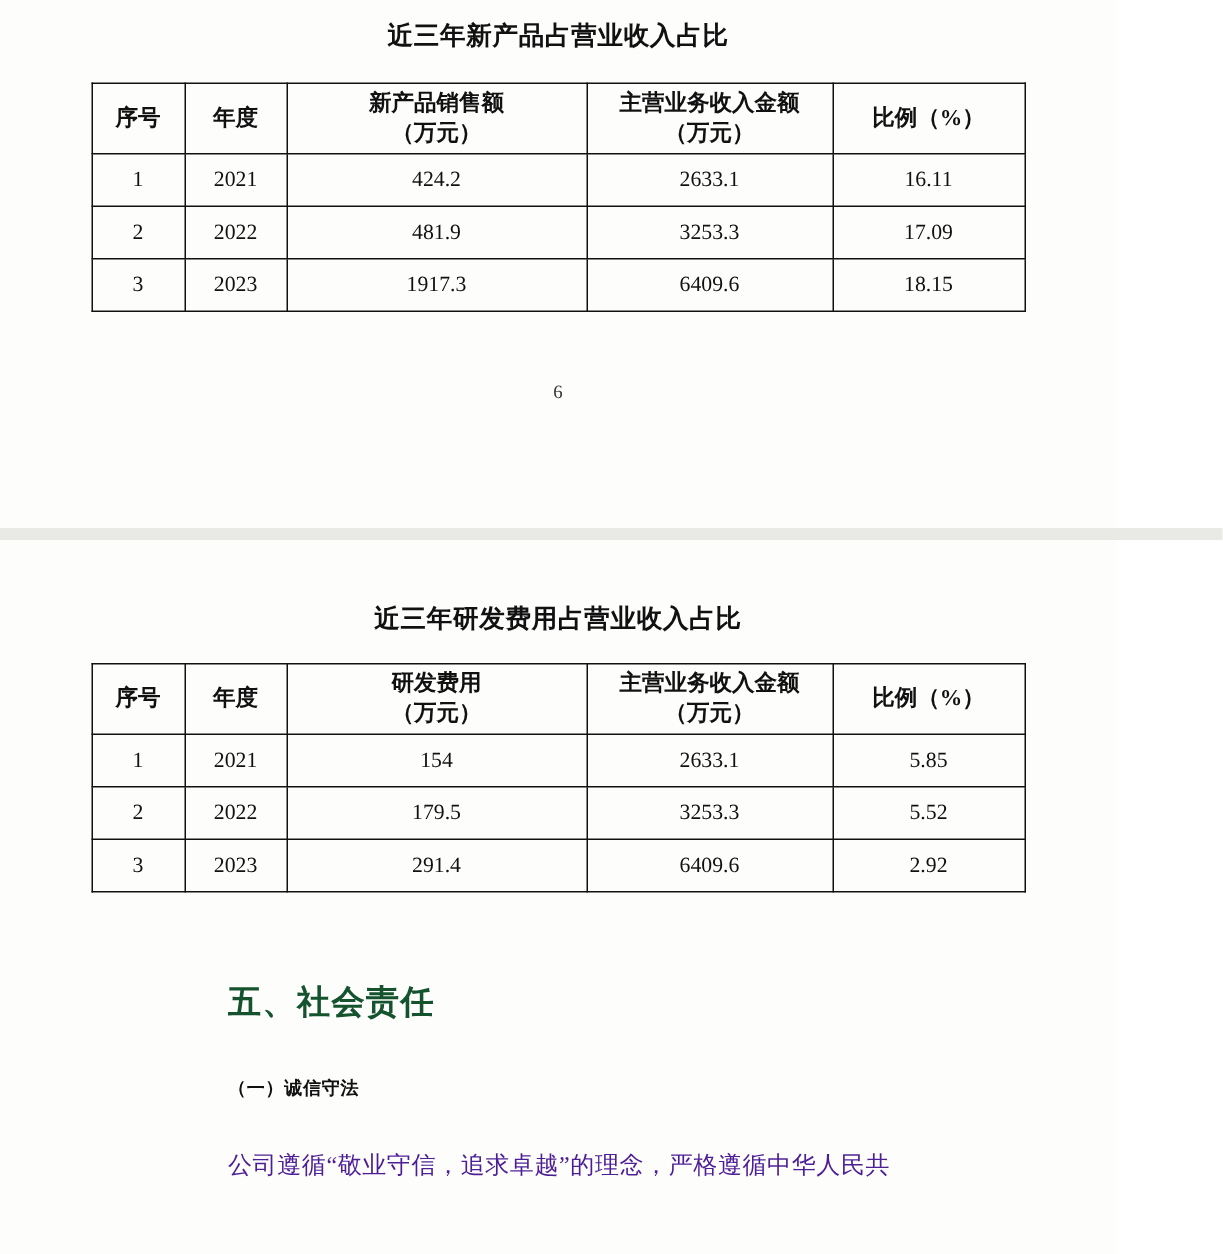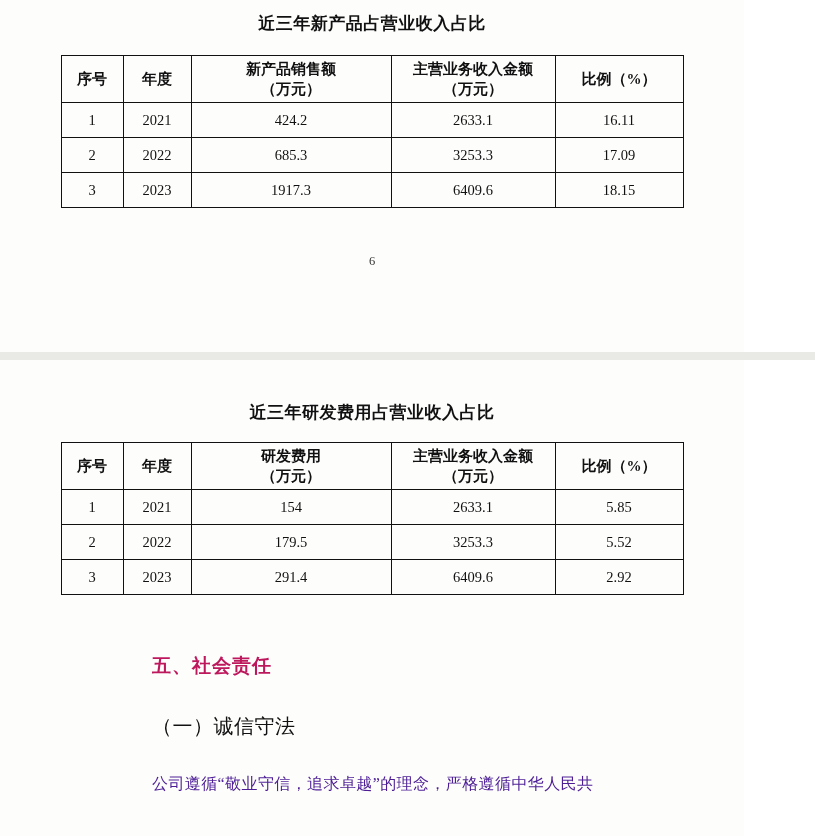--- a/index.html
+++ b/index.html
@@ -83,29 +83,29 @@
   .tbl-wrap-2 { margin-top: 18px; }
 
   .page-number {
     text-align: center;
     font-size: 12.5px;
     color: #333;
     margin-top: 46px;
   }
 
   .section-heading {
-    font-size: 19px;
+    font-size: 22px;
     font-weight: 700;
-    color: #be185d;
+    color: #14532d;
     margin: 58px 3px 0 152px;
     letter-spacing: 1px;
   }
   .sub-heading {
-    font-size: 20px;
-    font-weight: 400;
+    font-size: 12px;
+    font-weight: 700;
     color: #111;
     margin: 34px 0 0 152px;
     letter-spacing: 0.5px;
   }
   .body-par {
     font-size: 16px;
     color: #4c1d95;
     margin: 30px 0 0 152px;
     letter-spacing: 0.4px;
     line-height: 1.7;
@@ -153,21 +153,21 @@
         <tr>
           <td>1</td>
           <td>2021</td>
           <td>424.2</td>
           <td>2633.1</td>
           <td>16.11</td>
         </tr>
         <tr>
           <td>2</td>
           <td>2022</td>
-          <td>685.3</td>
+          <td>481.9</td>
           <td>3253.3</td>
           <td>17.09</td>
         </tr>
         <tr>
           <td>3</td>
           <td>2023</td>
           <td>1917.3</td>
           <td>6409.6</td>
           <td>18.15</td>
         </tr>

